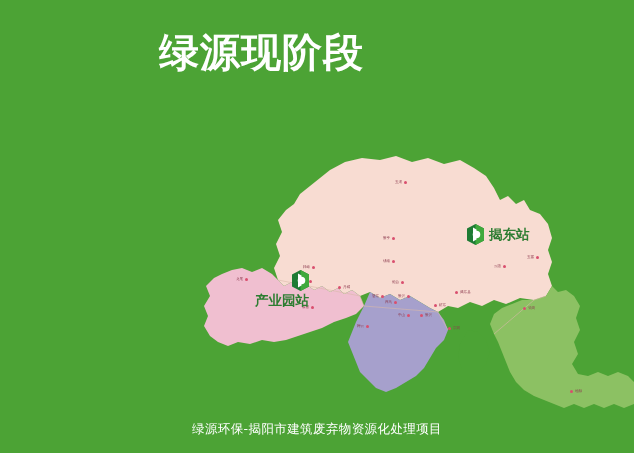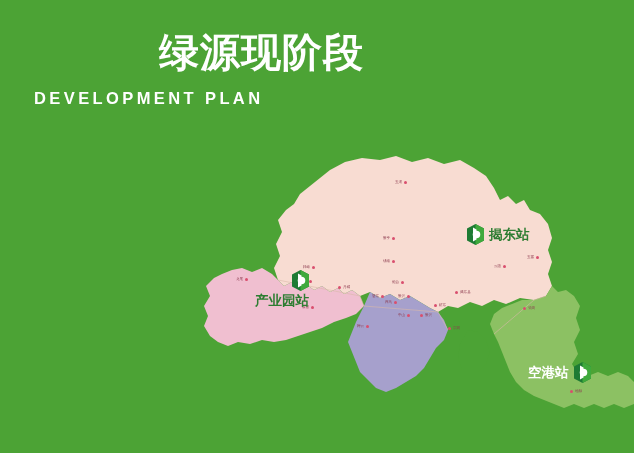--- a/index.html
+++ b/index.html
@@ -207,31 +207,22 @@
     <svg class="logo" viewBox="0 0 34 42">
       <polygon points="17,0 34,9 34,33 17,42 0,33 0,9" fill="#1E7B34"></polygon>
       <polygon points="17,0 34,9 34,33 17,42" fill="#3FA93C"></polygon>
       <circle cx="19" cy="21" r="7.5" fill="#FFFFFF"></circle>
       <polygon points="12,7 12,35 19,31 19,11" fill="#FFFFFF"></polygon>
     </svg>
     <span class="station-name">产业园站</span>
   </div>
 
 
-  <div class="station light-label" id="st-konggang">
-    <svg class="logo" viewBox="0 0 34 42">
-      <polygon points="17,0 34,9 34,33 17,42 0,33 0,9" fill="#1E7B34"></polygon>
-      <polygon points="17,0 34,9 34,33 17,42" fill="#3FA93C"></polygon>
-      <circle cx="19" cy="21" r="7.5" fill="#FFFFFF"></circle>
-      <polygon points="12,7 12,35 19,31 19,11" fill="#FFFFFF"></polygon>
-    </svg>
-    <span class="station-name">空港站</span>
-  </div>
 
   <div class="title-block">
     <div class="title-line">绿源现阶段</div>
-    <div class="subtitle">DEVELOPMENT PLAN</div>
   </div>
 
   <div class="caption">
+    <div>绿源环保-揭阳市建筑废弃物资源化处理项目</div>
   </div>
 
 </div>
 
 </body></html>

